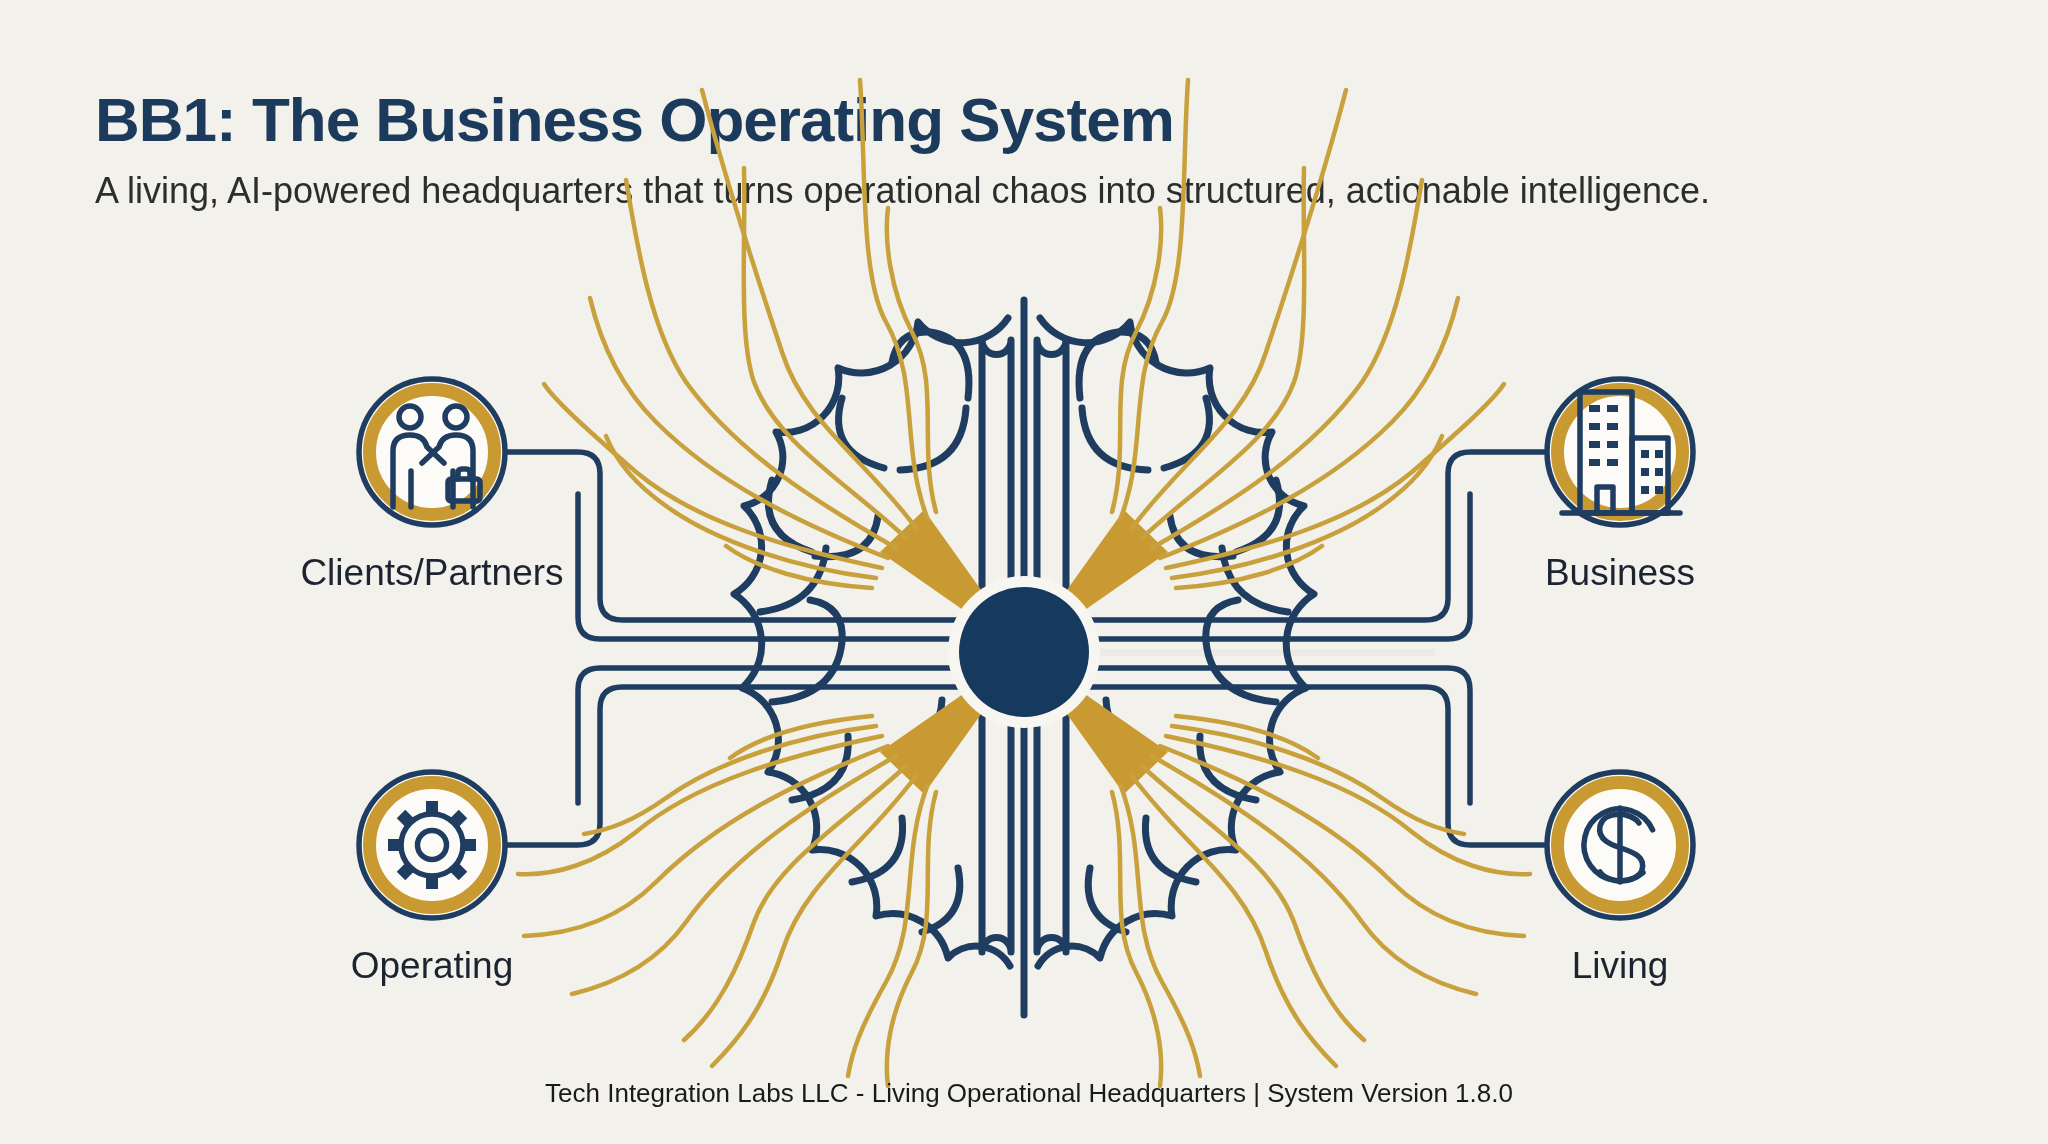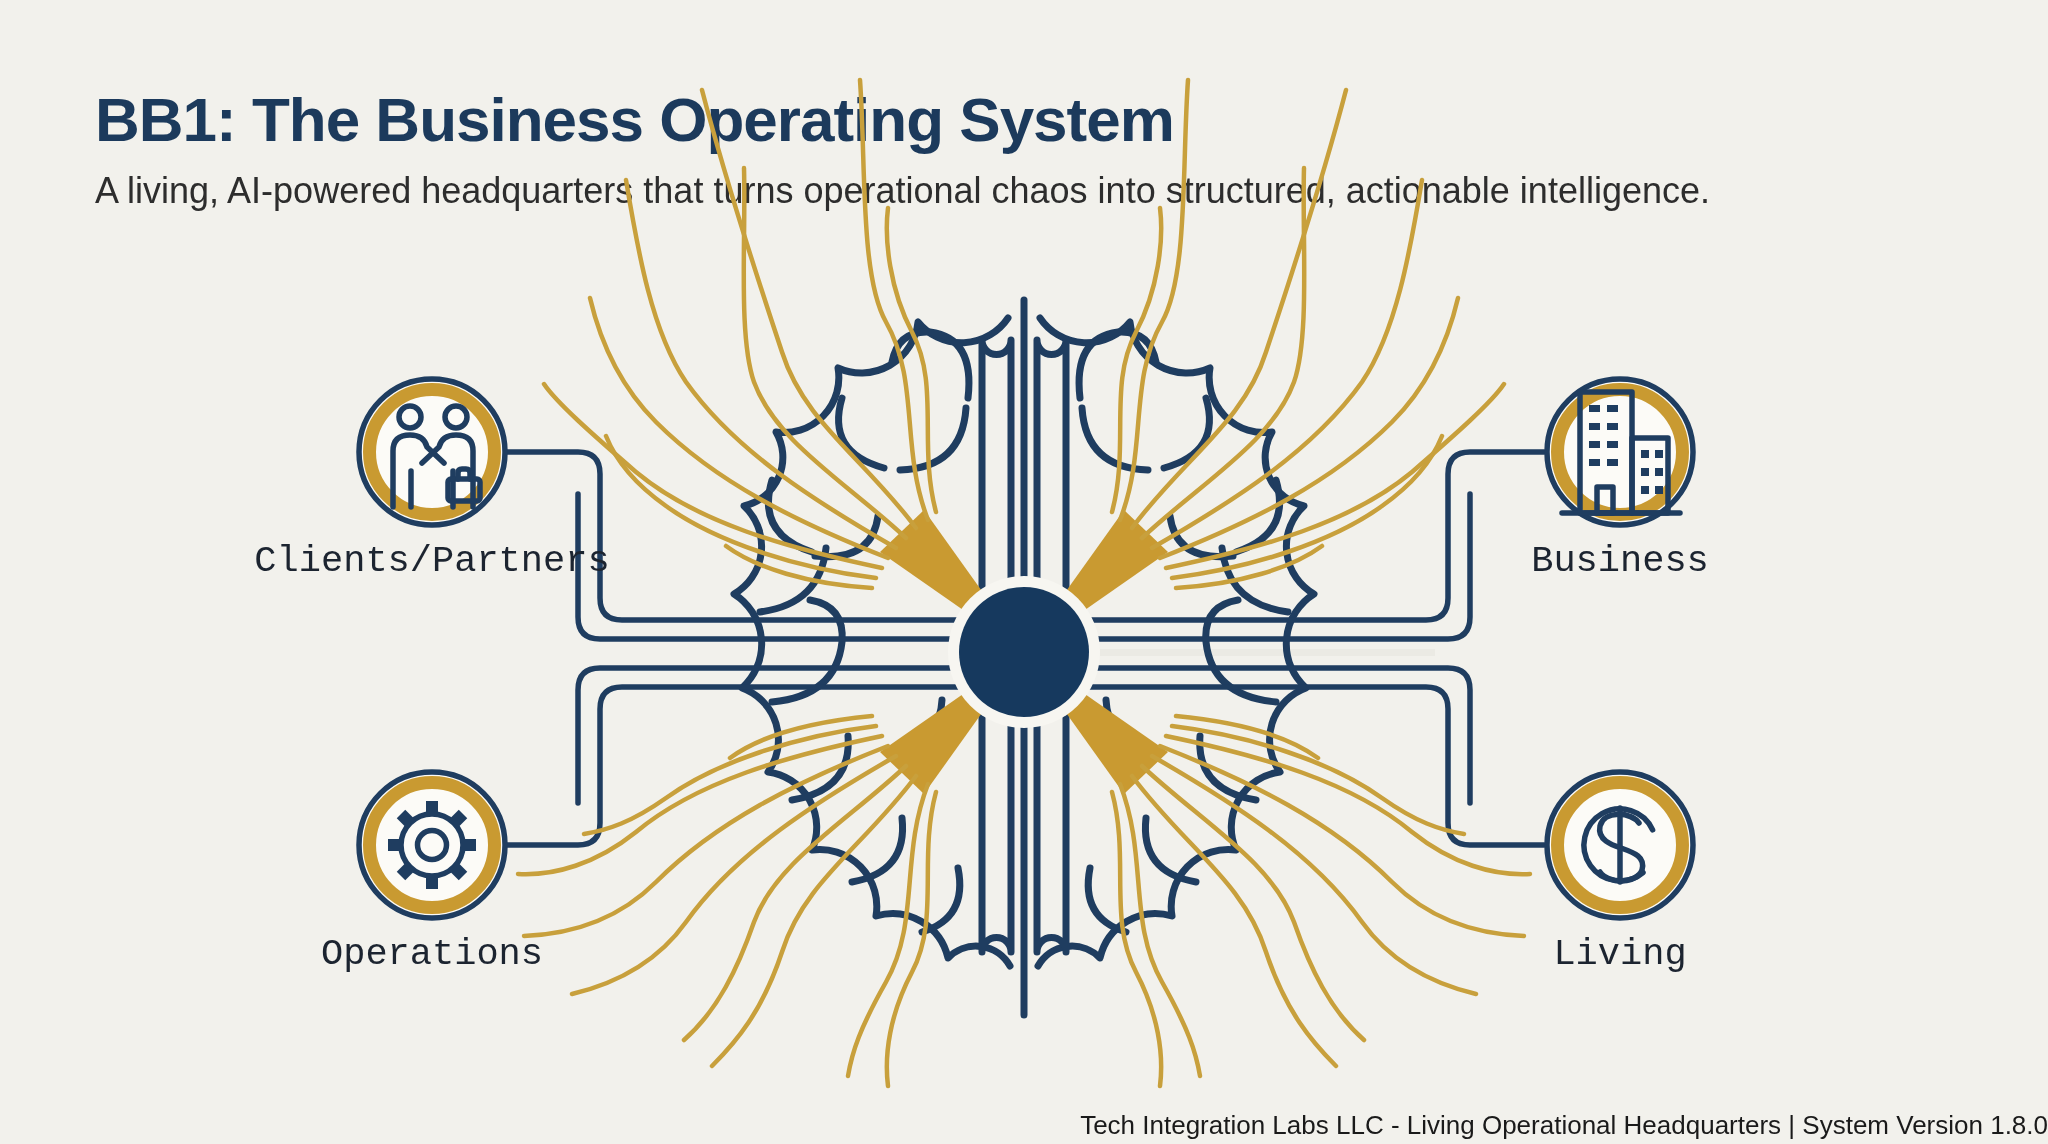--- a/index.html
+++ b/index.html
@@ -27,25 +27,25 @@
     font-size:62px;font-weight:bold;color:var(--title-color);
     letter-spacing:-1px;
   }
   .subtitle{
     position:absolute;left:95px;top:170px;
     font-size:36px;color:var(--subtitle-color);
   }
   svg.diagram{position:absolute;left:0;top:0;}
   .node-label{
     position:absolute;width:440px;text-align:center;
-    font-family:Liberation Mono, monospace;
-    font-size:37px;color:var(--label-color);
+    font-family:Liberation Sans, sans-serif;
+    font-size:37px;color:var(--label-color);margin-top:12px;
   }
   .footer{
-    position:absolute;left:0;right:0;top:1110px;text-align:right;
+    position:absolute;left:0;right:0;top:1078px;text-align:center;
     font-size:26px;color:var(--footer-color);padding-left:10px;
   }
   
   .st-navy{stroke:var(--navy);fill:none;stroke-linecap:round;stroke-linejoin:round;}
   .w7{stroke-width:7px;}
   .w55{stroke-width:5.5px;}
   .fiber{stroke:var(--gold-fiber);fill:none;stroke-width:4.5px;stroke-linecap:round;}
   .wedge{fill:var(--gold);stroke:none;}
   .glyph{stroke:var(--navy);fill:none;stroke-width:5.5px;stroke-linecap:round;stroke-linejoin:round;}
   .glyph-fill{fill:var(--navy);stroke:none;}
@@ -212,17 +212,17 @@
       <g>
         <path class="glyph" d="M 1652.6 829.8 A 36 36 0 1 0 1643 872.6" stroke-width="6"></path>
         <path class="glyph" d="M 1620 808 V 882" stroke-width="6"></path>
         <path class="glyph" stroke-width="6" d="M 1639 823 C 1632 812 1604 810 1600 826 C 1597 840 1612 845 1621 848 C 1632 852 1646 856 1642 870 C 1637 884 1608 884 1600 872"></path>
       </g>
     </g>
   </svg>
 
   <div class="node-label" style="left:212px;top:540px">Clients/Partners</div>
   <div class="node-label" style="left:1400px;top:540px">Business</div>
-  <div class="node-label" style="left:212px;top:933px">Operations</div>
+  <div class="node-label" style="left:212px;top:933px">Operating</div>
   <div class="node-label" style="left:1400px;top:933px">Living</div>
 
   <div class="footer">Tech Integration Labs LLC - Living Operational Headquarters | System Version 1.8.0</div>
 </div>
 
 </body></html>

